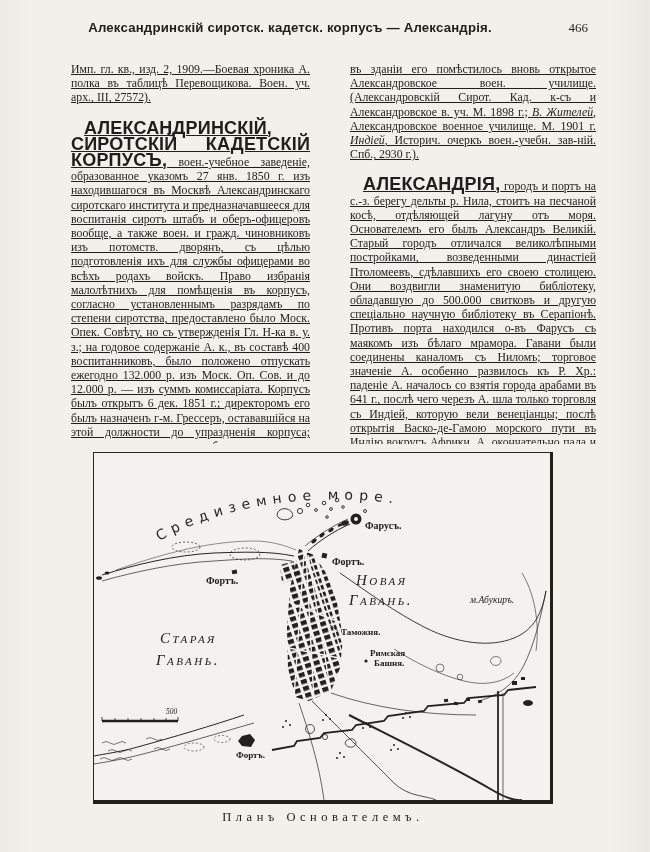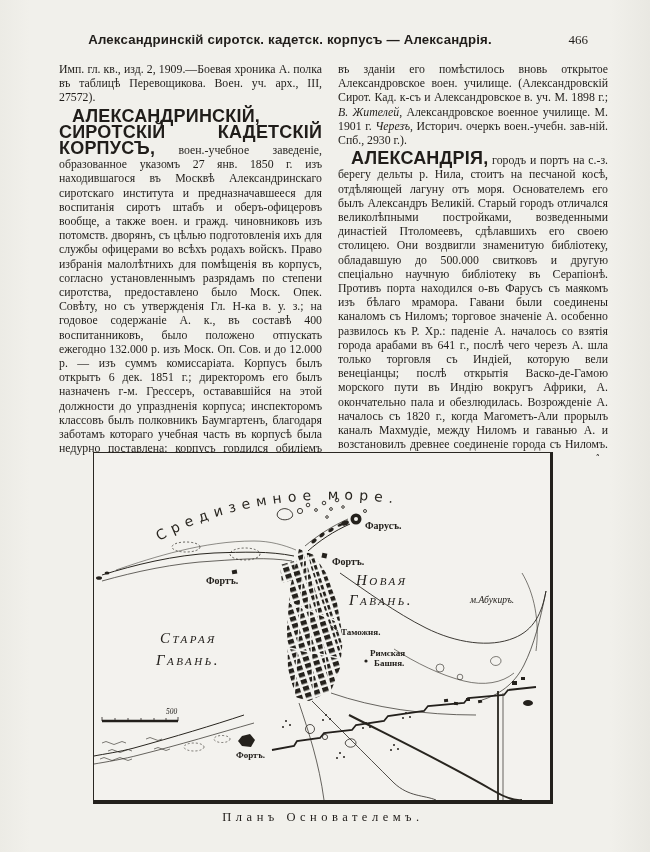--- a/index.html
+++ b/index.html
@@ -4,42 +4,42 @@
 <style>
   * { margin: 0; padding: 0; box-sizing: border-box; }
   html,body { width: 650px; height: 852px; }
   body {
     background: #f0efea;
     background-image: linear-gradient(90deg, #ecebe5 0, #f1f0eb 30px, #f1f0eb 610px, #e9e8e2 650px);
     color: #201d1a;
     font-family: "Liberation Serif", serif;
     overflow: hidden;
   }
-  .page { position: relative; width: 650px; height: 634px; padding: 32px 0 0 0; }
+  .page { position: relative; width: 650px; height: 634px; padding: 20px 0 0 0; }
 
   
   .hdr { position: relative; width: 650px; height: 22px; }
   .hdr-title {
     position: absolute; left: 0; right: 70px; text-align: center;
     font-family: "Liberation Sans", sans-serif; font-weight: bold;
     font-size: 13.2px; letter-spacing: .2px; white-space: nowrap;
   }
   .hdr-num {
     position: absolute; right: 62px; top: 0; font-size: 13px;
     font-family: "Liberation Serif", serif;
   }
 
   
   .cols {
     display: flex; margin: 4px 38px 0 55px; height: 398px; overflow: hidden;
   }
   .col { text-align: justify; font-size: 11.8px; line-height: 14.2px; }
   .col.left  { width: 272px; margin-right: 8px; }
   .col.right { width: 279px; }
-  .col p { margin: 4px; }
+  .col p { margin: 16px; text-decoration: underline; }
   .col p.entry { text-indent: 13px; margin-top: 3px; }
   .entry-title {
     font-family: "Liberation Sans", sans-serif; font-weight: bold;
     font-size: 18px; letter-spacing: .2px;
   }
   .col i { font-style: italic; }
 
   
   .figure { position: absolute; left: 93px; top: 452px; width: 460px; }
   .map-frame {
@@ -72,21 +72,21 @@
     <div class="hdr-title">Александринскій сиротск. кадетск. корпусъ — Александрія.</div>
     <div class="hdr-num">466</div>
   </div>
 
   <div class="cols">
     <div class="col left">
       <p><span>Имп. гл. кв., изд. 2, 1909.—Боевая хроника А. полка въ таблицѣ Перевощикова. Воен. уч. арх., III, 27572).</span></p>
       <p class="entry"><span class="entry-title">АЛЕКСАНДРИНСКІЙ, СИРОТСКІЙ КАДЕТСКІЙ КОРПУСЪ,</span><span> воен.-учебное заведеніе, образованное указомъ 27 янв. 1850 г. изъ находившагося въ Москвѣ Александринскаго сиротскаго института и предназначавшееся для воспитанія сиротъ штабъ и оберъ-офицеровъ вообще, а также воен. и гражд. чиновниковъ изъ потомств. дворянъ, съ цѣлью подготовленія ихъ для службы офицерами во всѣхъ родахъ войскъ. Право избранія малолѣтнихъ для помѣщенія въ корпусъ, согласно установленнымъ разрядамъ по степени сиротства, предоставлено было Моск. Опек. Совѣту, но съ утвержденія Гл. Н-ка в. у. з.; на годовое содержаніе А. к., въ составѣ 400 воспитанниковъ, было положено отпускать ежегодно 132.000 р. изъ Моск. Оп. Сов. и до 12.000 р. — изъ суммъ комиссаріата. Корпусъ былъ открытъ 6 дек. 1851 г.; директоромъ его былъ назначенъ г-м. Грессеръ, остававшійся на этой должности до упраздненія корпуса; инспекторомъ классовъ былъ полковникъ Баумгартенъ, благодаря заботамъ котораго учебная часть въ корпусѣ была недурно поставлена: корпусъ гордился обиліемъ молодыхъ ученыхъ силъ, большею частью дѣятелей Московскаго университета. За 12 лѣтъ своего существованія корпусъ выпустилъ около 300 офицеровъ. Въ 1863 г., при реформѣ в.-уч. заведеній, А. к. былъ упраздненъ, воспитанники его переведены въ 1 и 2 Московскіе корпуса, а</span></p>
     </div>
     <div class="col right">
-      <p><span>въ зданіи его помѣстилось вновь открытое Александровское воен. училище. (Александровскій Сирот. Кад. к-съ и Александровское в. уч. М. 1898 г.; </span><i>В. Жителей</i><span>, Александровское военное училище. М. 1901 г. </span><i>Черезъ</i><span>, Историч. очеркъ воен.-учебн. зав-ній. Спб., 2930 г.).</span></p>
+      <p><span>въ зданіи его помѣстилось вновь открытое Александровское воен. училище. (Александровскій Сирот. Кад. к-съ и Александровское в. уч. М. 1898 г.; </span><i>В. Жителей</i><span>, Александровское военное училище. М. 1901 г. </span><i>Индіей</i><span>, Историч. очеркъ воен.-учебн. зав-ній. Спб., 2930 г.).</span></p>
       <p class="entry"><span class="entry-title">АЛЕКСАНДРІЯ,</span><span> городъ и портъ на с.-з. берегу дельты р. Нила, стоитъ на песчаной косѣ, отдѣляющей лагуну отъ моря. Основателемъ его былъ Александръ Великій. Старый городъ отличался великолѣпными постройками, возведенными династіей Птоломеевъ, сдѣлавшихъ его своею столицею. Они воздвигли знаменитую библіотеку, обладавшую до 500.000 свитковъ и другую спеціально научную библіотеку въ Серапіонѣ. Противъ порта находился о-въ Фарусъ съ маякомъ изъ бѣлаго мрамора. Гавани были соединены каналомъ съ Ниломъ; торговое значеніе А. особенно развилось къ Р. Хр.: паденіе А. началось со взятія города арабами въ 641 г., послѣ чего черезъ А. шла только торговля съ Индіей, которую вели венеціанцы; послѣ открытія Васко-де-Гамою морского пути въ Индію вокругъ Африки, А. окончательно пала и обезлюдилась. Возрожденіе А. началось съ 1820 г., когда Магометъ-Али прорылъ каналъ Махмудіе, между Ниломъ и гаванью А. и возстановилъ древнее соединеніе города съ Ниломъ. Съ этого времени постепенно улучшались гавани А., и торговля ея росла. Черезъ А. ввозится и вывозится все необходимое для Египта, а транзитная торговля послѣ прорытія Суецкаго канала направилась на Портъ-Саидъ. Жителей въ г. А. въ 1907 г. было 332.000,</span></p>
     </div>
   </div>
 
   <div class="figure">
     <div class="map-frame">
       <svg viewBox="0 0 456 347">
         <defs>
           <pattern id="blocks" width="9" height="7" patternUnits="userSpaceOnUse" patternTransform="rotate(-18)">
             <rect x="0" y="0" width="6" height="4.5" fill="#24211c"></rect>

